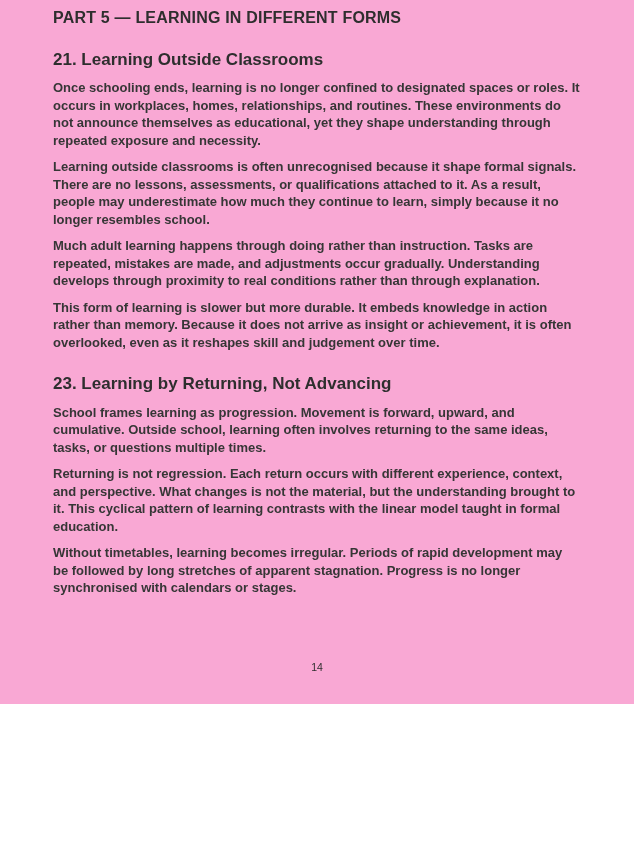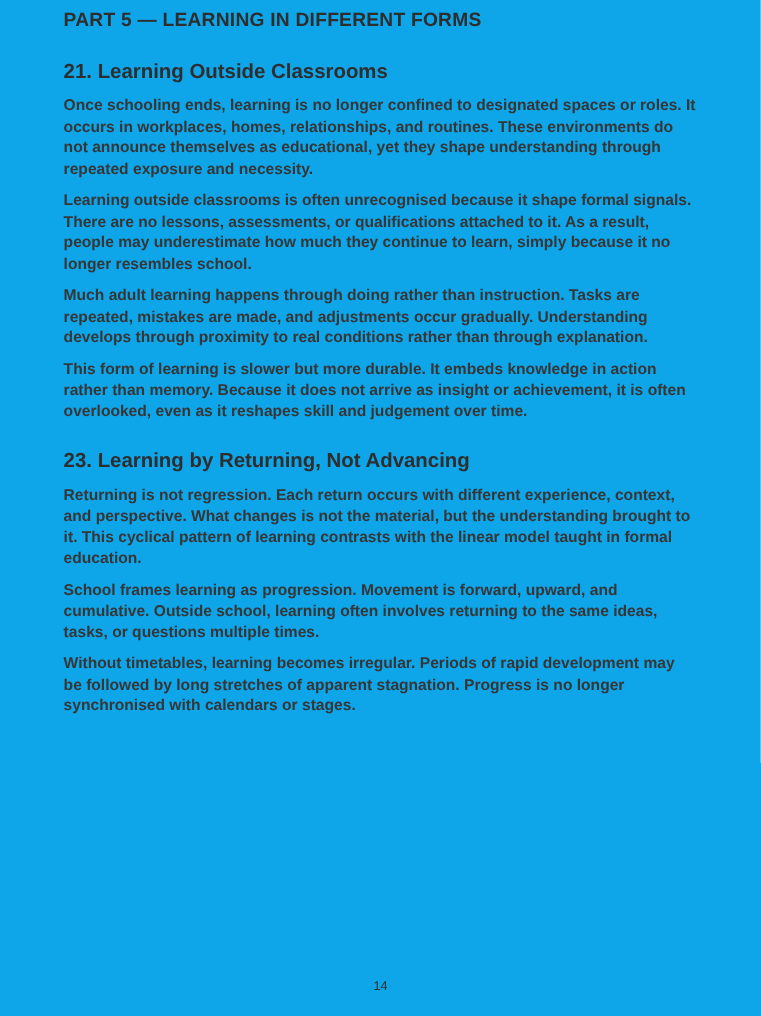--- a/index.html
+++ b/index.html
@@ -7,22 +7,22 @@
     width: 634px;
     background: #ffffff;
   }
   body {
     font-family: "Liberation Sans", sans-serif;
     color: #333333;
   }
   .page {
     position: relative;
     width: 634px;
-    height: 847px;
-    background: #0ea5e9;
+    height: 704px;
+    background: #f9a8d4;
     padding: 8px 54px 0 53px;
     overflow: hidden;
   }
   .part-title {
     font-size: 16px;
     font-weight: bold;
     color: #2e2e2e;
     line-height: 1.2;
     letter-spacing: 0.2px;
   }
@@ -37,21 +37,21 @@
   .doc-section p {
     font-size: 13px;
     line-height: 17.5px;
     color: #363636;
     margin-bottom: 9px;
     max-width: 528px;
     font-weight: bold;
   }
   .page-footer {
     position: absolute;
-    bottom: 19px;
+    bottom: 31px;
     left: 0;
     width: 100%;
     text-align: center;
     font-size: 10.5px;
     color: #2e2e2e;
   }
 </style>
 </head>
 <body>
 
@@ -65,22 +65,22 @@
     <p>Learning outside classrooms is often unrecognised because it shape formal signals. There are no lessons, assessments, or qualifications attached to it. As a result, people may underestimate how much they continue to learn, simply because it no longer resembles school.</p>
   </section>
 
   <section class="doc-section">
     <p>Much adult learning happens through doing rather than instruction. Tasks are repeated, mistakes are made, and adjustments occur gradually. Understanding develops through proximity to real conditions rather than through explanation.</p>
     <p>This form of learning is slower but more durable. It embeds knowledge in action rather than memory. Because it does not arrive as insight or achievement, it is often overlooked, even as it reshapes skill and judgement over time.</p>
   </section>
 
   <section class="doc-section">
     <h2 class="section-heading">23. Learning by Returning, Not Advancing</h2>
+    <p>School frames learning as progression. Movement is forward, upward, and cumulative. Outside school, learning often involves returning to the same ideas, tasks, or questions multiple times.</p>
     <p>Returning is not regression. Each return occurs with different experience, context, and perspective. What changes is not the material, but the understanding brought to it. This cyclical pattern of learning contrasts with the linear model taught in formal education.</p>
-    <p>School frames learning as progression. Movement is forward, upward, and cumulative. Outside school, learning often involves returning to the same ideas, tasks, or questions multiple times.</p>
   </section>
 
   <section class="doc-section">
     <p>Without timetables, learning becomes irregular. Periods of rapid development may be followed by long stretches of apparent stagnation. Progress is no longer synchronised with calendars or stages.</p>
   </section>
 
   <div class="page-footer">14</div>
 
 </div>
 

